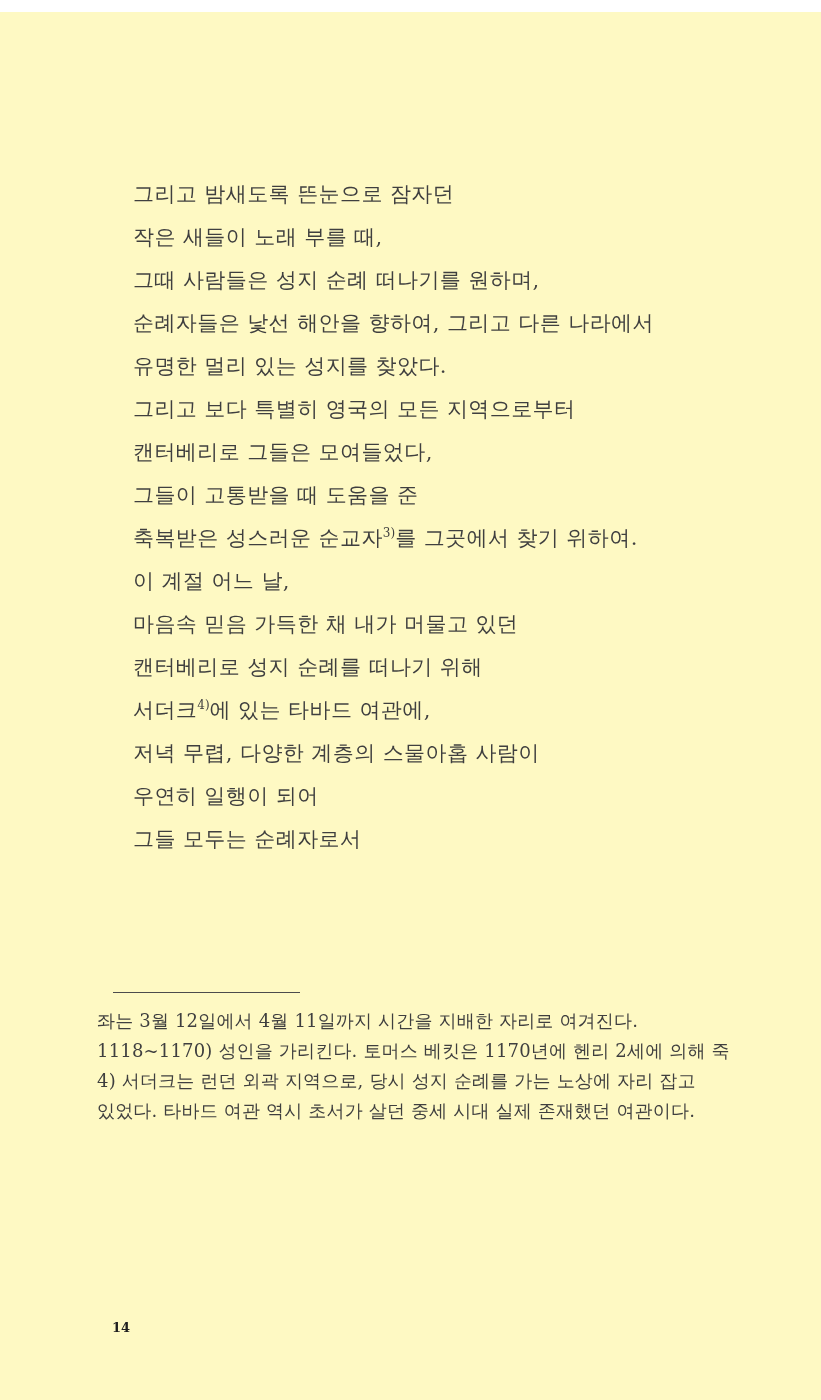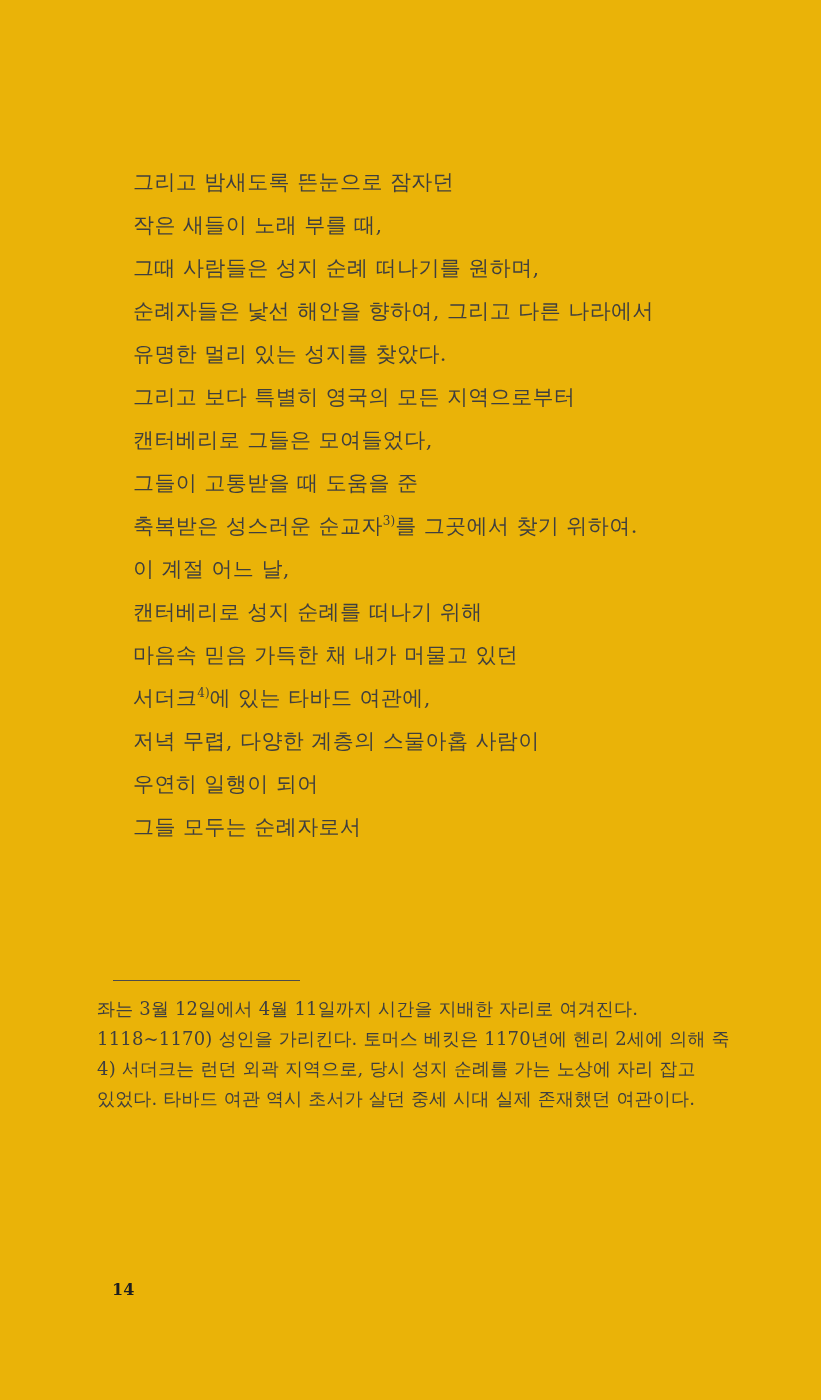--- a/index.html
+++ b/index.html
@@ -4,21 +4,21 @@
 <style>
   html, body { margin: 0; padding: 0; }
   body {
     width: 821px; height: 1400px;
     background: #ffffff;
     position: relative;
     overflow: hidden;
     font-family: "DejaVu Serif", "Liberation Serif", serif;
     color: #3f3f3f;
   }
-  .page { position: absolute; inset: 0; background: #eab308; }
+  .page { position: absolute; inset: 0; background: #fef9c3; margin-top: 12px; }
 
   .poem {
     position: absolute;
     left: 133px; top: 161px;
   }
   .poem-line {
     height: 43px; line-height: 43px;
     font-size: 21px;
     white-space: nowrap;
     letter-spacing: 0.02em;
@@ -43,44 +43,44 @@
   }
   .footnote-line {
     height: 30px; line-height: 30px;
     font-size: 18px;
     white-space: nowrap;
     letter-spacing: 0.01em;
   }
 
   .page-number {
     position: absolute;
-    left: 112px; top: 1280px;
-    font-size: 16px;
+    left: 112px; top: 1308px;
+    font-size: 13px;
     font-weight: 700;
     color: #1f1f1f;
   }
 </style>
 </head>
 <body>
 
 <div class="page">
 
   <div class="poem">
       <div class="poem-line">그리고 밤새도록 뜬눈으로 잠자던</div>
       <div class="poem-line">작은 새들이 노래 부를 때,</div>
       <div class="poem-line">그때 사람들은 성지 순례 떠나기를 원하며,</div>
       <div class="poem-line">순례자들은 낯선 해안을 향하여, 그리고 다른 나라에서</div>
       <div class="poem-line">유명한 멀리 있는 성지를 찾았다.</div>
       <div class="poem-line">그리고 보다 특별히 영국의 모든 지역으로부터</div>
       <div class="poem-line">캔터베리로 그들은 모여들었다,</div>
       <div class="poem-line">그들이 고통받을 때 도움을 준</div>
       <div class="poem-line"><span>축복받은 성스러운 순교자</span><sup>3)</sup><span>를 그곳에서 찾기 위하여.</span></div>
       <div class="poem-line">이 계절 어느 날,</div>
+      <div class="poem-line">마음속 믿음 가득한 채 내가 머물고 있던</div>
       <div class="poem-line">캔터베리로 성지 순례를 떠나기 위해</div>
-      <div class="poem-line">마음속 믿음 가득한 채 내가 머물고 있던</div>
       <div class="poem-line"><span>서더크</span><sup>4)</sup><span>에 있는 타바드 여관에,</span></div>
       <div class="poem-line">저녁 무렵, 다양한 계층의 스물아홉 사람이</div>
       <div class="poem-line">우연히 일행이 되어</div>
       <div class="poem-line">그들 모두는 순례자로서</div>
     </div>
 
   <div class="footnote-rule"></div>
 
   <div class="footnotes">
       <div class="footnote-line">좌는 3월 12일에서 4월 11일까지 시간을 지배한 자리로 여겨진다.</div>

